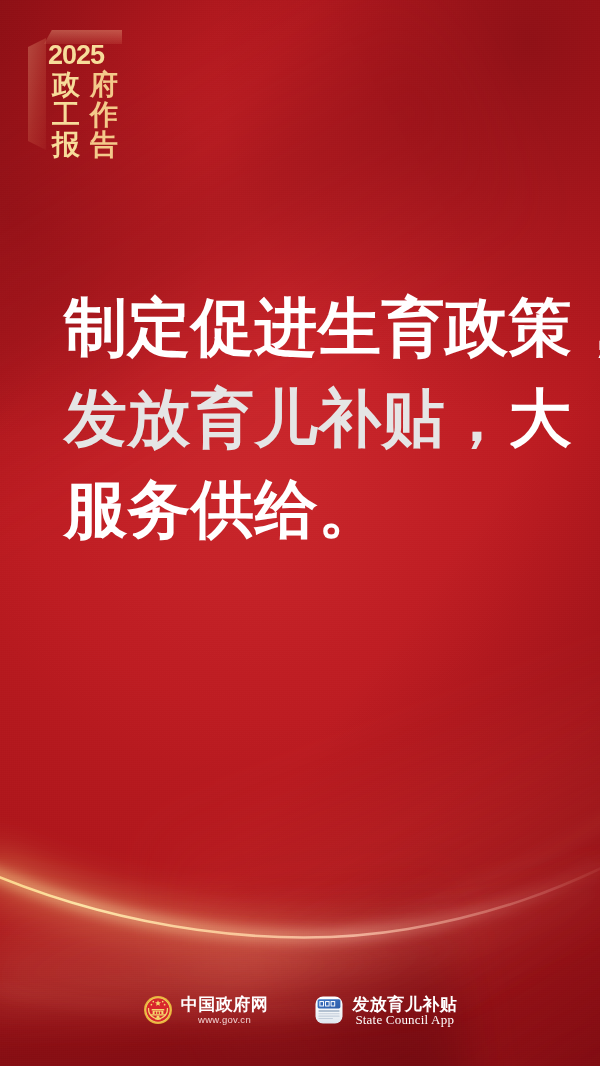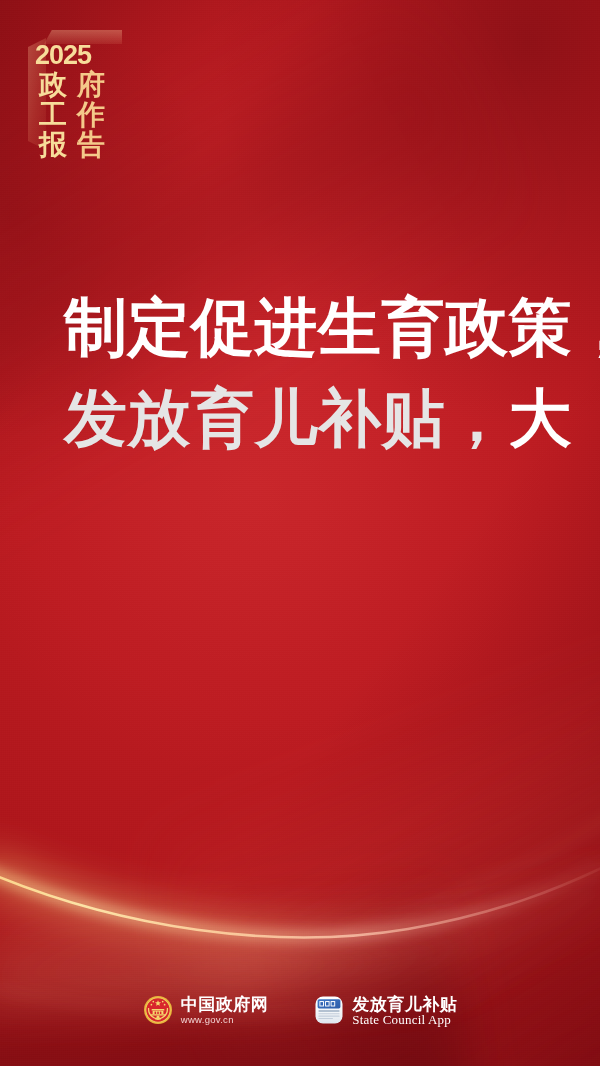--- a/index.html
+++ b/index.html
@@ -119,21 +119,21 @@
   }
   .badge-top {
     position:absolute;
     left:16px; top:0px;
     width:78px; height:14px;
     background:linear-gradient(180deg, rgba(255,205,160,0.34) 0%, rgba(255,180,135,0.10) 100%);
     clip-path:polygon(10% 0%, 100% 0%, 100% 100%, 0% 100%);
   }
   .badge-face {
     position:absolute;
-    left:4px; top:12px;
+    left:17px; top:12px;
     width:78px; height:112px;
   }
   .badge-year {
     position:absolute;
     left:3px; top:0px;
     font-size:27px;
     font-weight:bold;
     letter-spacing:-1px;
     color:#f7dc9a;
     line-height:1;
@@ -188,20 +188,21 @@
   .brand { display:flex; align-items:center; gap:8px; }
   .brand-text { display:flex; flex-direction:column; justify-content:center; }
   .brand-cn {
     font-size:17px; font-weight:bold; color:#ffffff; line-height:19px;
     letter-spacing:0.5px;
     font-family:"DejaVu Sans","Liberation Sans",sans-serif;
   }
   .brand-sub {
     font-size:9.5px; color:#f2d4d4; line-height:12px; letter-spacing:0.3px;
     font-family:"Liberation Sans","DejaVu Sans",sans-serif;
+    text-align:center;
   }
   .brand-sub.serif {
     font-size:13px; color:#ffffff; letter-spacing:0.2px;
     font-family:"Liberation Serif","DejaVu Serif",serif;
   }
   .emblem, .appicon { flex:0 0 auto; }
 </style>
 </head>
 <body>
 
@@ -277,20 +278,23 @@
     </div>
   </div>
 
   <div id="headline">
     <div class="hl-line">
       <span>制定促进生育政策，</span>
     </div>
     <div class="hl-line">
       <span class="hl-gold">发放育儿补贴，</span><span>大</span>
     </div>
+    <div class="hl-line">
+      <span>服务供给。</span>
+    </div>
   </div>
 
   <div id="footer">
 
     <div class="brand">
       <svg class="emblem" width="30" height="30" viewBox="0 0 30 30" aria-hidden="true">
         <circle cx="15" cy="15" r="14" fill="#e8b53a"></circle>
         <circle cx="15" cy="15" r="12.2" fill="#d8262c"></circle>
         <circle cx="15" cy="15" r="12.2" fill="none" stroke="#f0c85a" stroke-width="1.1"></circle>
 

